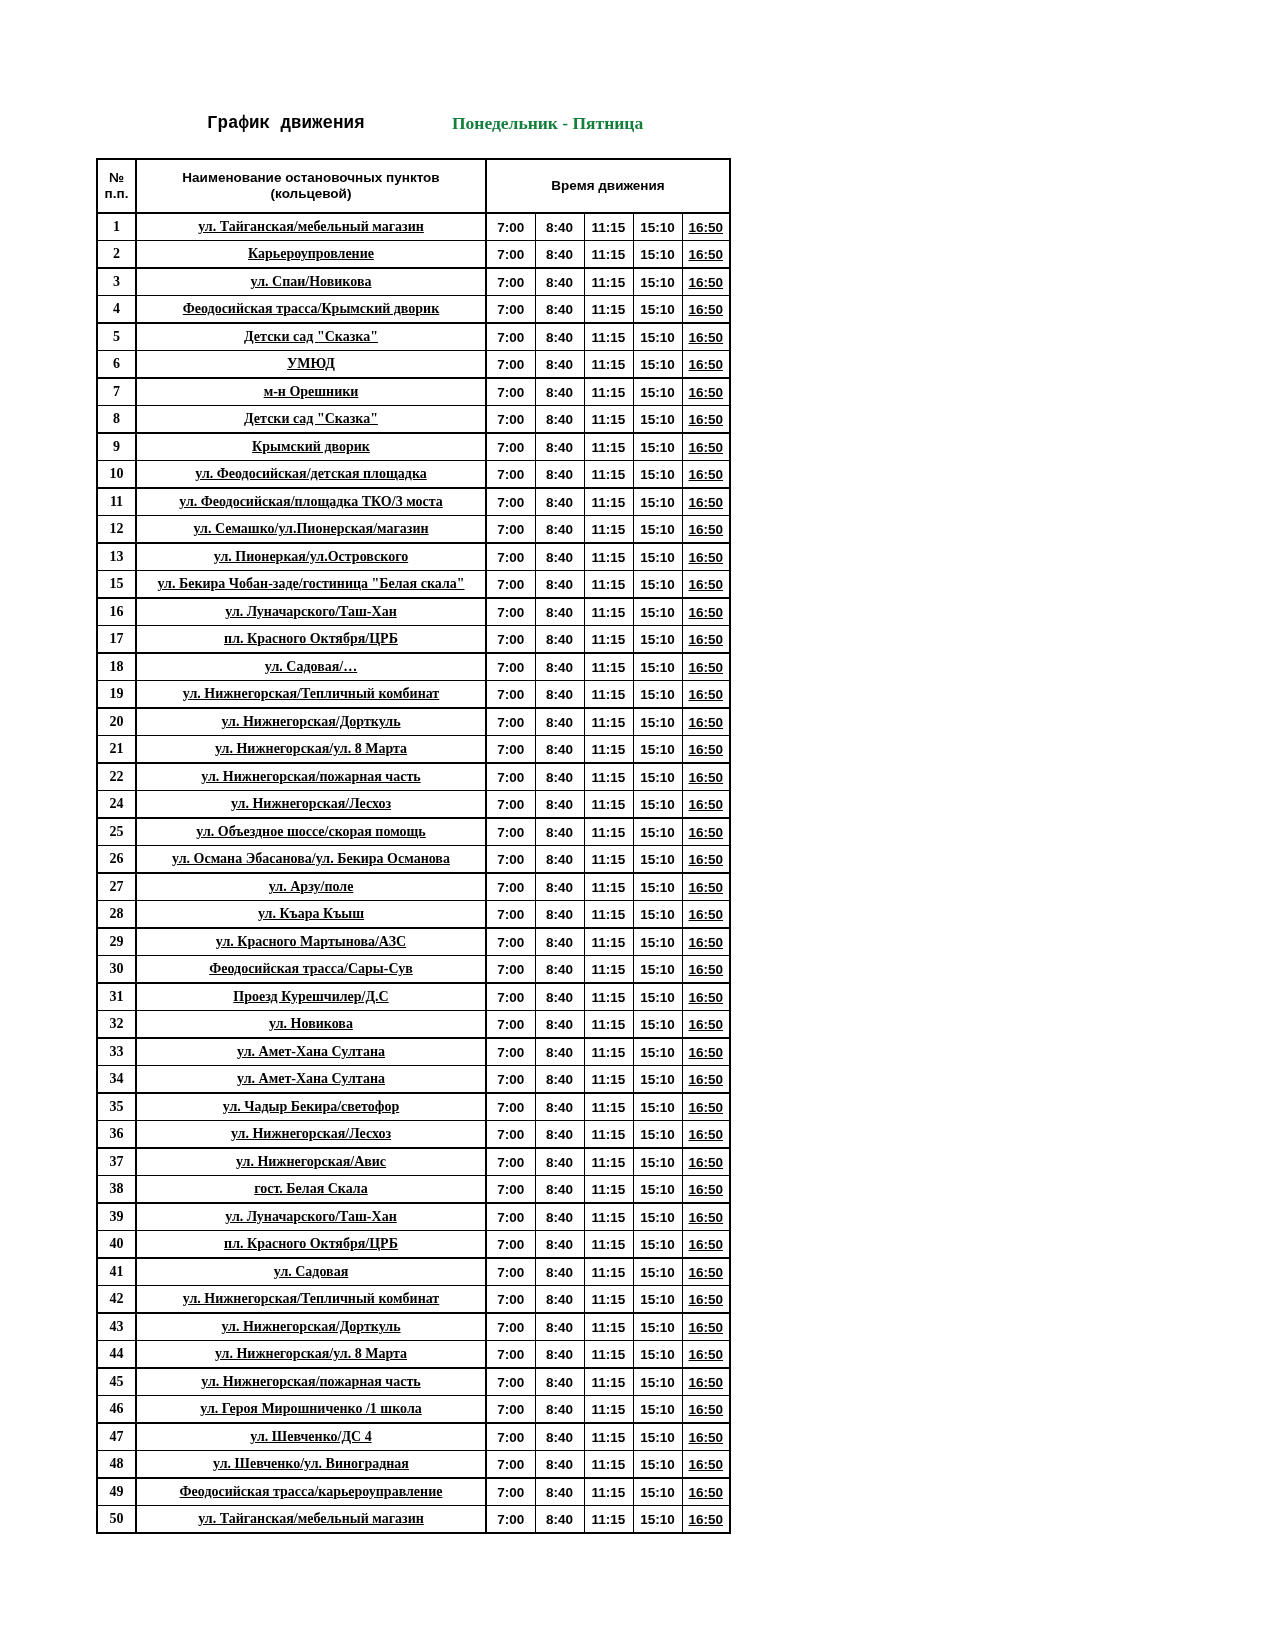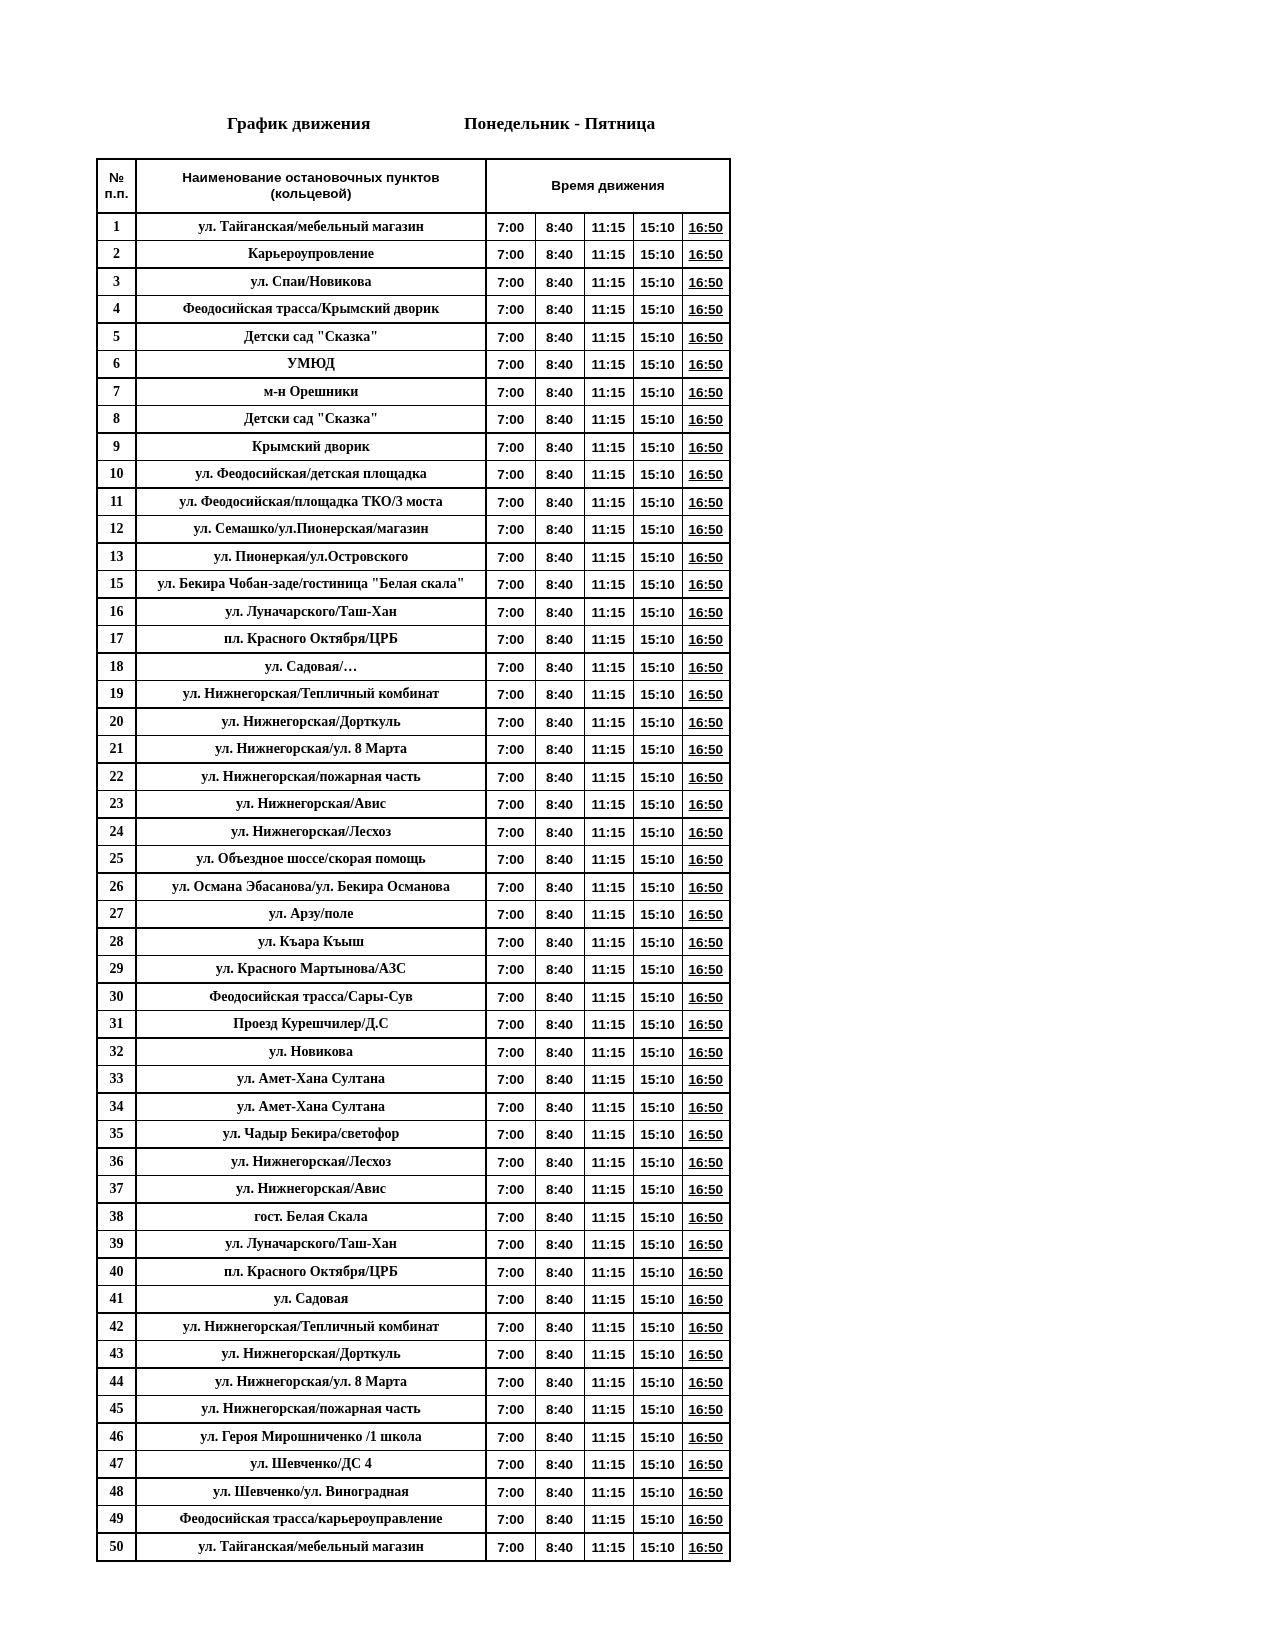--- a/index.html
+++ b/index.html
@@ -18,25 +18,24 @@
     position: absolute;
     top: 113px;
     left: 0;
     width: 100%;
     height: 28px;
   }
   .doc-title {
     position: absolute;
     left: 207px;
     top: 0;
-    font-family: Liberation Serif, serif;
+    font-family: Liberation Mono, monospace;
     font-weight: bold;
     font-size: 17.5px;
     white-space: nowrap;
-    margin-left: 20px;
   }
   .doc-subtitle {
     position: absolute;
     left: 452px;
     top: 0;
     font-family: "Liberation Serif", serif;
     font-weight: bold;
     font-size: 17.5px;
     white-space: nowrap;
   }
@@ -66,29 +65,29 @@
     border-bottom: 2.4px solid #000;
   }
   .th-num, .cell-num  { border-right: 2.4px solid #000; }
   .th-name, .cell-name { border-right: 2.4px solid #000; }
   .cell-time { border-right: 1.2px solid #000; }
   .cell-time.last { border-right: none; text-decoration: underline; }
   tbody td { height: 26px; border-bottom: 1.2px solid #000; }
   tbody tr:nth-child(even) td { border-bottom: 2.4px solid #000; }
   tbody tr:last-child td { border-bottom: none; text-align: center; }
   .cell-num  { font-family: "Liberation Serif", serif; font-weight: bold; font-size: 14px; }
-  .cell-name { font-family: "Liberation Serif", serif; font-weight: bold; font-size: 14px; }
+  .cell-name { font-family: "Liberation Serif", serif; font-weight: bold; font-size: 14px; text-decoration: underline; }
   .cell-time { font-family: "Liberation Sans", sans-serif; font-weight: bold; font-size: 13.5px; }
 </style>
 </head>
 <body>
 
 <div class="titles">
   <span class="doc-title">График движения</span>
-  <span class="doc-subtitle" style="color: #000000; margin-left: 12px;">Понедельник - Пятница</span>
+  <span class="doc-subtitle" style="color: #15803d;">Понедельник - Пятница</span>
 </div>
 
 <table class="schedule">
   <colgroup>
     <col style="width:39px">
     <col style="width:350px">
     <col style="width:49px">
     <col style="width:49px">
     <col style="width:49px">
     <col style="width:49px">
@@ -291,29 +290,20 @@
       <tr>
     <td class="cell-num">22</td>
     <td class="cell-name">ул. Нижнегорская/пожарная часть</td>
     <td class="cell-time">7:00</td>
     <td class="cell-time">8:40</td>
     <td class="cell-time">11:15</td>
     <td class="cell-time">15:10</td>
     <td class="cell-time last">16:50</td>
   </tr>
       <tr>
-    <td class="cell-num">23</td>
-    <td class="cell-name">ул. Нижнегорская/Авис</td>
-    <td class="cell-time">7:00</td>
-    <td class="cell-time">8:40</td>
-    <td class="cell-time">11:15</td>
-    <td class="cell-time">15:10</td>
-    <td class="cell-time last">16:50</td>
-  </tr>
-      <tr>
     <td class="cell-num">24</td>
     <td class="cell-name">ул. Нижнегорская/Лесхоз</td>
     <td class="cell-time">7:00</td>
     <td class="cell-time">8:40</td>
     <td class="cell-time">11:15</td>
     <td class="cell-time">15:10</td>
     <td class="cell-time last">16:50</td>
   </tr>
       <tr>
     <td class="cell-num">25</td>

